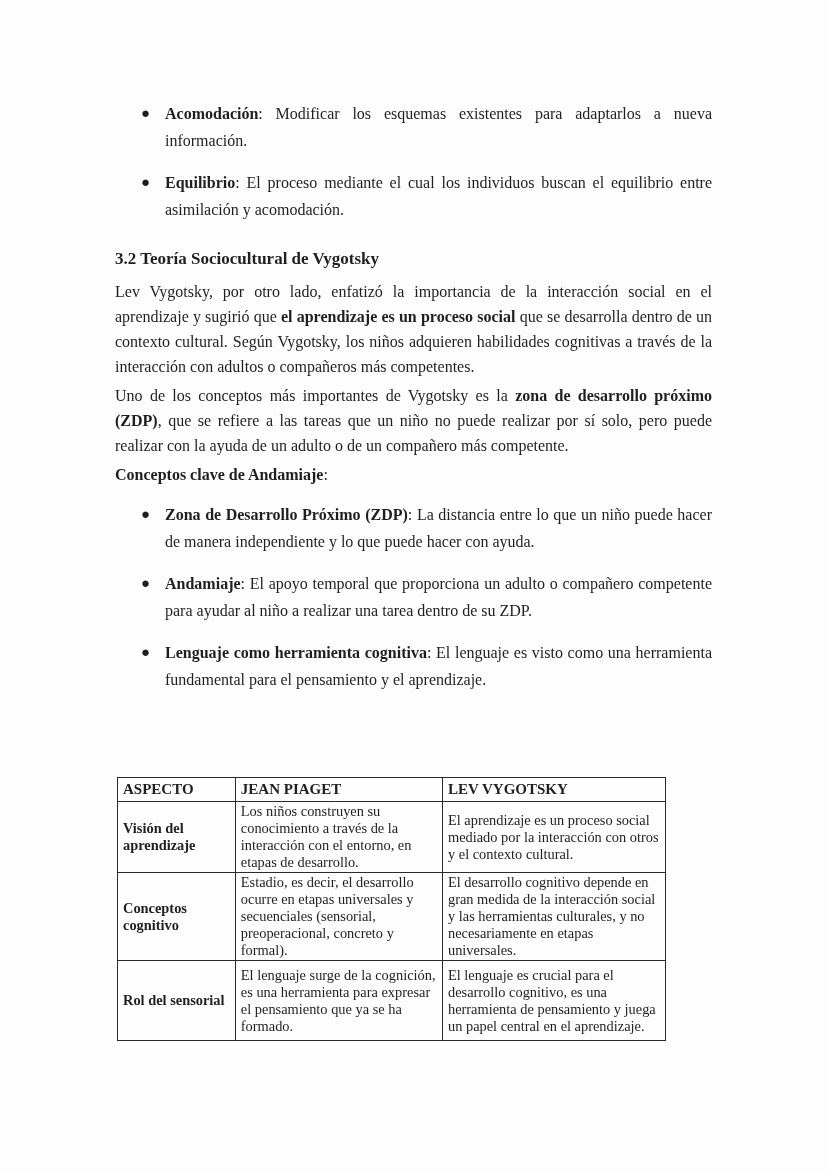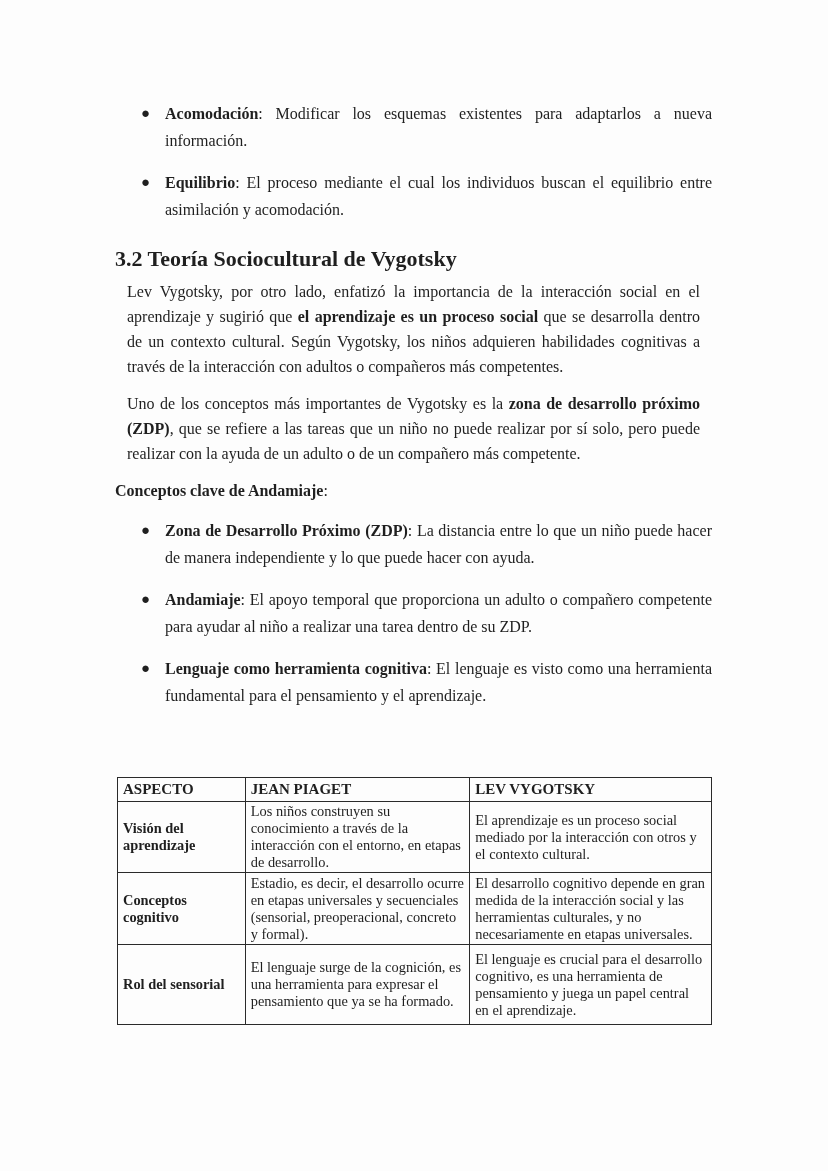--- a/index.html
+++ b/index.html
@@ -34,41 +34,41 @@
   }
   ul.doc-list li + li { margin-top: 15px; }
   .bullet {
     position: absolute;
     left: 26px; top: 0;
     font-size: 15px;
   }
   .term { font-weight: bold; }
   h2.section-heading {
     margin: 24px 0 0 0;
-    font-size: 22px;
+    font-size: 17px;
     line-height: 24px;
     font-weight: bold;
   }
   p.body-para {
-    margin: 12px;
+    margin: 0;
     line-height: 25px;
     text-align: justify;
   }
   p.p1 { margin-top: 8px; }
   p.p2 { margin-top: 4px; }
   p.concepts-label {
     margin: 4px 0 0 0;
     line-height: 25px;
   }
   ul.concepts { margin-top: 14px; }
 
   .table-block {
     position: absolute;
     left: 117px; top: 777px;
-    width: 595px;
+    width: 549px;
   }
   table.cmp {
     border-collapse: collapse;
     width: 100%;
     font-size: 14.4px;
     line-height: 17px;
     color: #1f1f1f;
     table-layout: fixed;
   }
   table.cmp col.c1 { width: 21.5%; }

